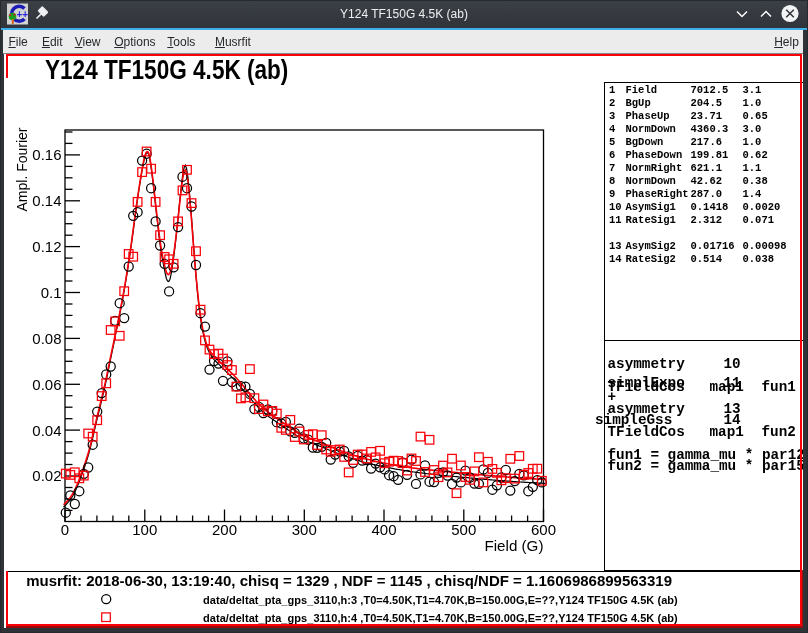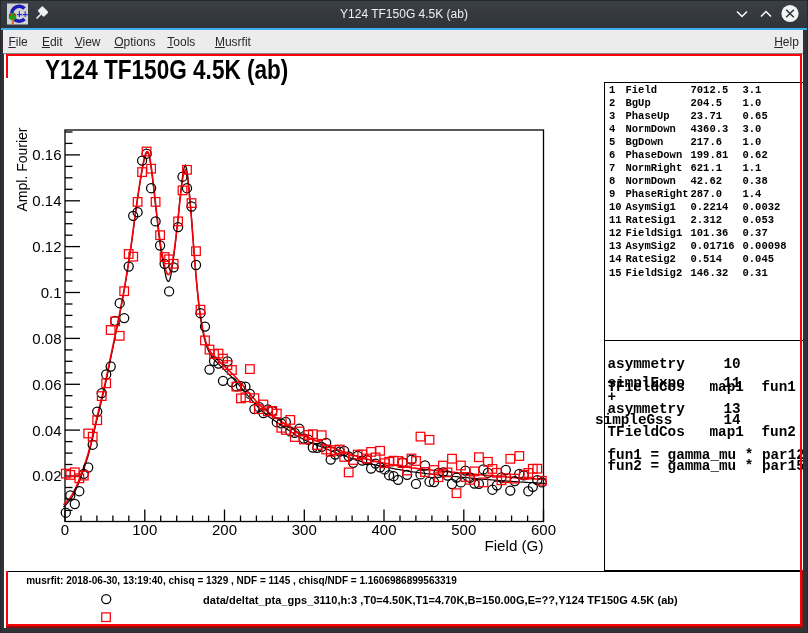--- a/index.html
+++ b/index.html
@@ -8,21 +8,21 @@
 #menubar {position:absolute;left:3px;top:30px;width:800px;height:24px;background:#ececec;border-bottom:1px solid #83878a}
 .mi {position:absolute;top:5px;font-size:12px;color:#26292c}
 .mi u {text-decoration:underline}
 #canvas {position:absolute;left:4px;top:54px;width:799px;height:574px;background:#fff;overflow:hidden}
 .abs {position:absolute} .bord {position:absolute;z-index:12}
 #bigtitle {position:absolute;left:40.8px;top:2.6px;font-size:27px;line-height:27px;font-weight:bold;color:#000;transform:scaleX(0.836);transform-origin:0 0;white-space:nowrap}
 .pbox {position:absolute;border:1.4px solid #000;background:#fff}
 .pr span,.tr span {position:absolute;white-space:pre;top:0}
 .pr {position:absolute;left:0;top:0;height:13px;width:798px;font-family:"Liberation Mono",monospace;font-weight:bold;font-size:10.5px}
 .tr {position:absolute;left:0;top:0;height:12px;width:798px;font-family:"Liberation Mono",monospace;font-weight:bold;font-size:14.3px}
-#musrline {position:absolute;left:22.2px;top:521.7px;font-size:10px;line-height:9px;font-weight:bold;white-space:nowrap}
+#musrline {position:absolute;left:22.2px;top:521.7px;font-size:15px;line-height:9px;font-weight:bold;white-space:nowrap}
 .dataline {position:absolute;left:199px;font-size:11px;line-height:9px;font-weight:bold;white-space:nowrap;letter-spacing:0.048px}
 </style></head><body>
 <div id="titlebar">
  <svg width="808" height="28" style="position:absolute;left:0;top:0">
   <rect x="7" y="3.5" width="21" height="21" fill="#d2d2d2"></rect>
   <path d="M24.5 8.5 A7.5 7.5 0 1 0 24.5 19" fill="none" stroke="#1b1bb5" stroke-width="3.6"></path>
   <text x="16.5" y="18" font-size="10" font-weight="bold" fill="#2a2ae0" font-family="Liberation Sans">++</text>
   <circle cx="12.5" cy="16.5" r="3.8" fill="#1e9e1e"></circle>
   <circle cx="10" cy="15" r="1.1" fill="#cc2222"></circle>
   <circle cx="14.5" cy="14.5" r="1.1" fill="#cc2222"></circle>
@@ -417,52 +417,40 @@
     </div>
 <div class="pr" style="top:134.1px">
       <span style="left:605px">9</span>
       <span style="left:621.5px">PhaseRight</span>
       <span style="left:686.5px">287.0</span>
       <span style="left:738.5px">1.4</span>
     </div>
 <div class="pr" style="top:147.1px">
       <span style="left:605px">10</span>
       <span style="left:621.5px">AsymSig1</span>
-      <span style="left:686.5px">0.2214</span>
-      <span style="left:738.5px">0.0032</span>
+      <span style="left:686.5px">0.1418</span>
+      <span style="left:738.5px">0.0020</span>
     </div>
 <div class="pr" style="top:160.2px">
       <span style="left:605px">11</span>
       <span style="left:621.5px">RateSig1</span>
       <span style="left:686.5px">2.312</span>
-      <span style="left:738.5px">0.053</span>
-    </div>
-<div class="pr" style="top:173.3px">
-      <span style="left:605px">12</span>
-      <span style="left:621.5px">FieldSig1</span>
-      <span style="left:686.5px">101.36</span>
-      <span style="left:738.5px">0.37</span>
+      <span style="left:738.5px">0.071</span>
     </div>
 <div class="pr" style="top:186.3px">
       <span style="left:605px">13</span>
       <span style="left:621.5px">AsymSig2</span>
       <span style="left:686.5px">0.01716</span>
       <span style="left:738.5px">0.00098</span>
     </div>
 <div class="pr" style="top:199.4px">
       <span style="left:605px">14</span>
       <span style="left:621.5px">RateSig2</span>
       <span style="left:686.5px">0.514</span>
-      <span style="left:738.5px">0.045</span>
-    </div>
-<div class="pr" style="top:212.5px">
-      <span style="left:605px">15</span>
-      <span style="left:621.5px">FieldSig2</span>
-      <span style="left:686.5px">146.32</span>
-      <span style="left:738.5px">0.31</span>
+      <span style="left:738.5px">0.038</span>
     </div>
  <div class="tr" style="top:302.2px">
       <span style="left:603.5px">asymmetry</span>
       <span style="left:719.5px">10</span>
     </div>
 <div class="tr" style="top:321px">
       <span style="left:603.5px">simplExpo</span>
       <span style="left:719.5px">11</span>
     </div>
 <div class="tr" style="top:324.6px">
@@ -495,13 +483,14 @@
  <div class="abs" style="left:3px;top:516.5px;width:794px;height:1.2px;background:#000"></div>
  <div class="abs" style="left:1.5px;top:516.5px;width:2px;height:55.5px;background:#fb0008"></div>
  <div class="bord" style="left:1.5px;top:570px;width:796.5px;height:2px;background:#fb0008"></div>
  <div class="bord" style="left:1.5px;top:572px;width:796.5px;height:2px;background:#9b0a0a"></div>
  <div id="musrline">musrfit: 2018-06-30, 13:19:40, chisq = 1329 , NDF = 1145 , chisq/NDF = 1.1606986899563319</div>
  <svg width="798" height="574" viewBox="4 54 798 574" style="position:absolute;left:0;top:0;pointer-events:none">
   <circle cx="106.2" cy="599.1" r="4.55" fill="none" stroke="#000" stroke-width="1.25"></circle>
   <rect x="101.7" y="612.9" width="8.6" height="8.6" fill="none" stroke="#fb0008" stroke-width="1.25"></rect>
  </svg>
  <div class="dataline" style="top:542px">data/deltat_pta_gps_3110,h:3 ,T0=4.50K,T1=4.70K,B=150.00G,E=??,Y124 TF150G 4.5K (ab)</div>
+ <div class="dataline" style="top:560.2px">data/deltat_pta_gps_3110,h:4 ,T0=4.50K,T1=4.70K,B=150.00G,E=??,Y124 TF150G 4.5K (ab)</div>
 </div>
 <div style="position:absolute;left:0;top:0;width:808px;height:633px;border:1px solid #26292d;z-index:50;pointer-events:none"></div>
 </body></html>

